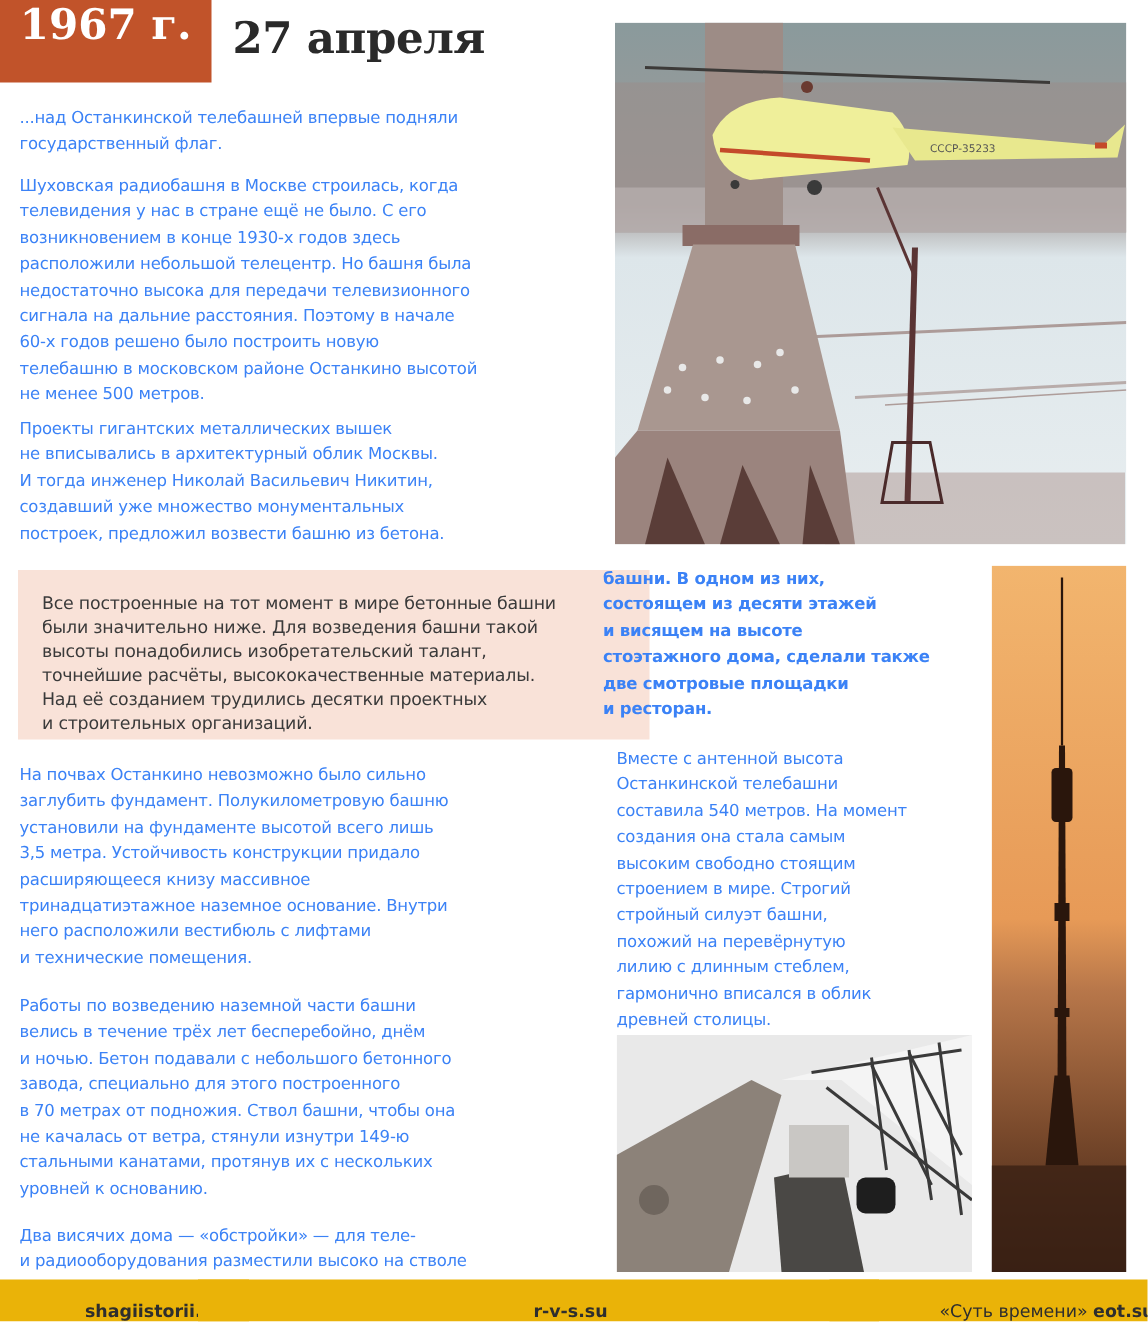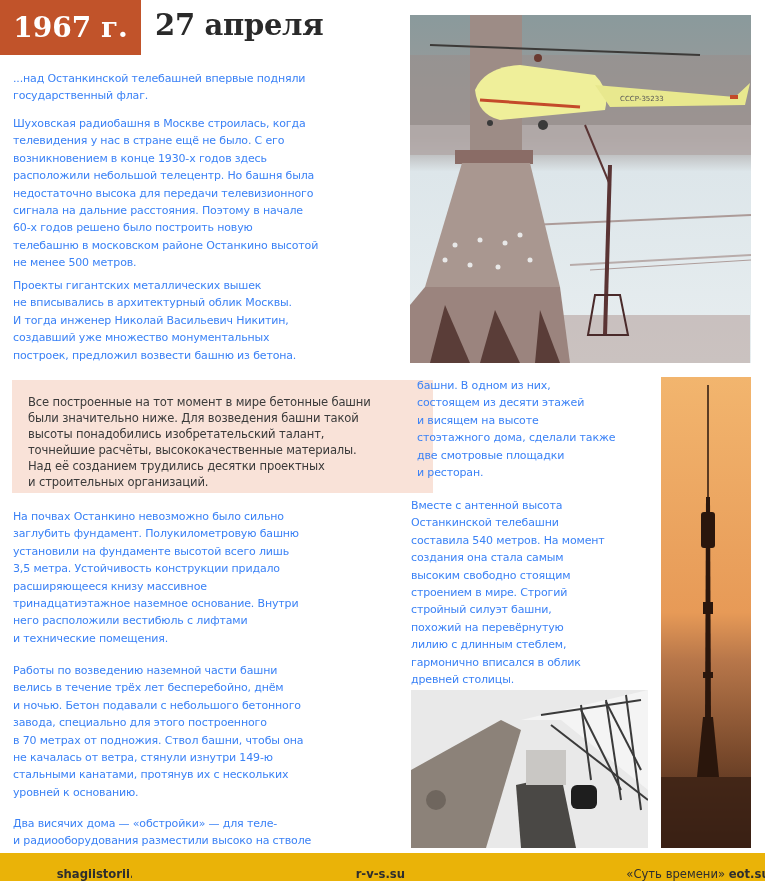--- a/index.html
+++ b/index.html
@@ -5,21 +5,21 @@
     html, body { margin: 0; padding: 0; }
     body {
       width: 765px; height: 881px; position: relative; overflow: hidden;
       background: #ffffff; color: #2b2b2b;
       font-family: "DejaVu Sans", sans-serif;
     }
     .badge {
       position: absolute; left: 0; top: 0; width: 141px; height: 55px;
       background: #c1532a; color: #fff;
       font-family: "DejaVu Serif", serif; font-weight: bold; font-size: 28px;
-      display: flex; align-items: center; justify-content: center;
+      display: flex; align-items: flex-start; justify-content: center;
     }
     .date-title {
       position: absolute; left: 155px; top: 8px;
       font-family: "DejaVu Serif", serif; font-weight: bold; font-size: 29px;
       color: #2a2a2a; letter-spacing: -0.3px;
     }
     .para {
       position: absolute; margin: 0;
       font-size: 11px; line-height: 17.4px; color: #3b82f6;
       white-space: pre-line; letter-spacing: -0.15px;
@@ -86,21 +86,21 @@
 велись в течение трёх лет бесперебойно, днём
 и ночью. Бетон подавали с небольшого бетонного
 завода, специально для этого построенного
 в 70 метрах от подножия. Ствол башни, чтобы она
 не качалась от ветра, стянули изнутри 149-ю
 стальными канатами, протянув их с нескольких
 уровней к основанию.</p>
 <p class="para" style="left:13px; top:815px; width:390px;">Два висячих дома — «обстройки» — для теле-
 и радиооборудования разместили высоко на стволе</p>
 
-<p class="para" style="left:417px; top:377px; width:250px;">башни. В одном из них,
+<p class="para" style="left:402px; top:377px; width:250px;font-weight:bold;">башни. В одном из них,
 состоящем из десяти этажей
 и висящем на высоте
 стоэтажного дома, сделали также
 две смотровые площадки
 и ресторан.</p>
 <p class="para" style="left:411px; top:497px; width:250px;">Вместе с антенной высота
 Останкинской телебашни
 составила 540 метров. На момент
 создания она стала самым
 высоким свободно стоящим

